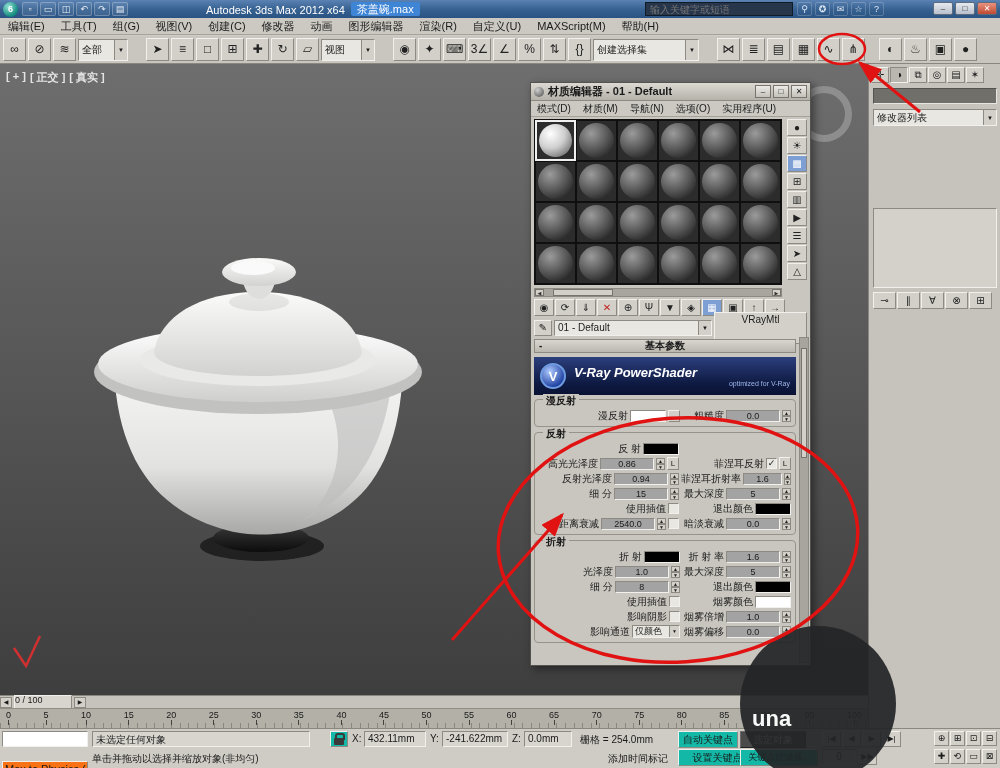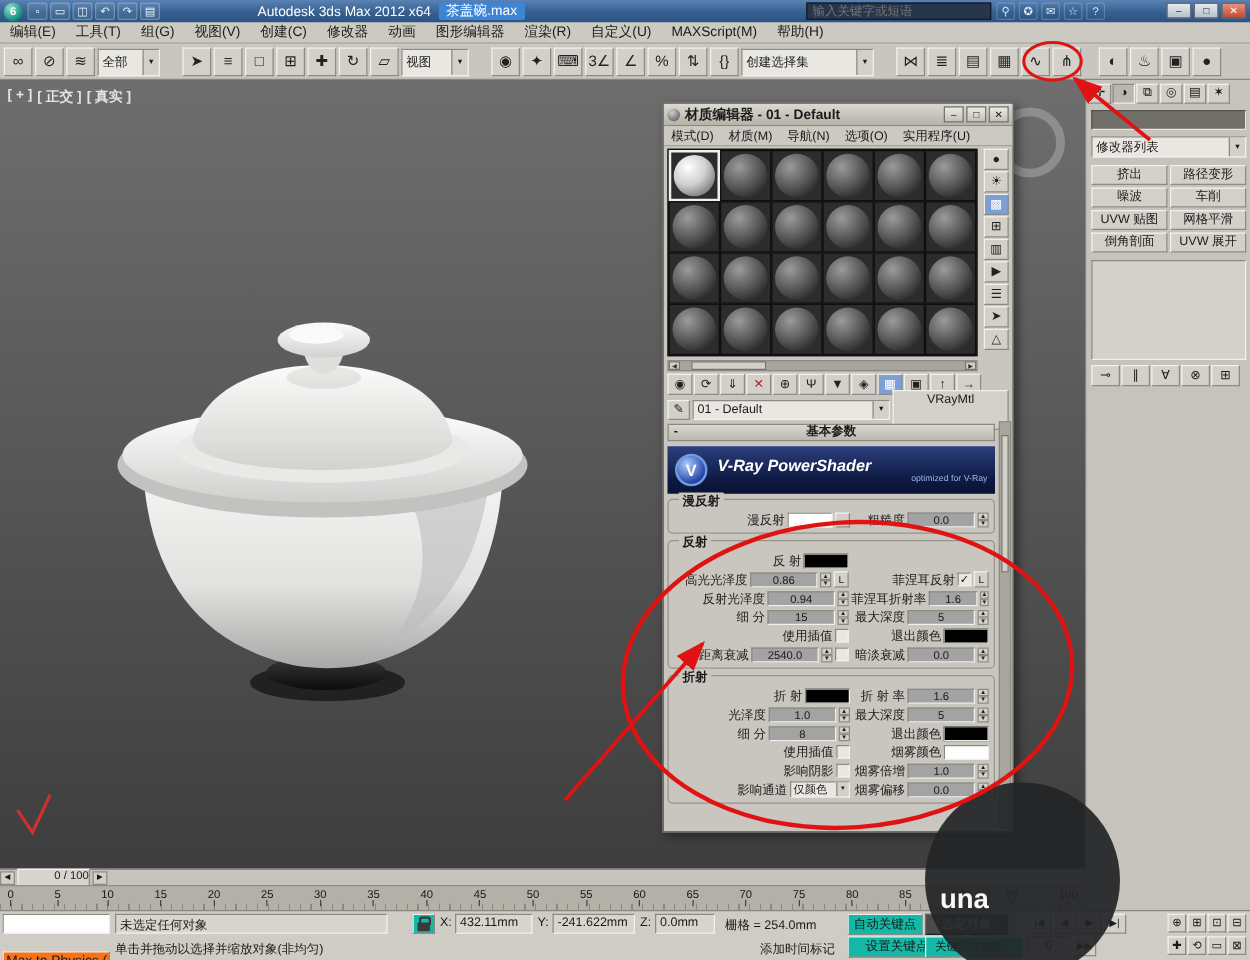--- a/index.html
+++ b/index.html
@@ -100,21 +100,21 @@
   .lockbtn{width:12px;height:13px;background:#d3d0c9;border:1px solid;border-color:#f2f0ec #8d8a83 #8d8a83 #f2f0ec;font-size:8px;line-height:11px;text-align:center}
   .mapbtn{width:12px;height:12px;background:#d3d0c9;border:1px solid;border-color:#f2f0ec #8d8a83 #8d8a83 #f2f0ec}
   .psel{min-width:48px;height:13px;background:#e9e7e1;border:1px solid;border-color:#8d8a83 #f2f0ec #f2f0ec #8d8a83;font-size:9px;display:flex;align-items:center;padding-left:2px}
   .psel-ar{margin-left:auto;width:10px;height:11px;background:#d3d0c9;border-left:1px solid #8d8a83;font-size:5px;text-align:center;line-height:11px}
   #me-vscroll{position:absolute;right:1px;top:254px;bottom:2px;width:10px;background:#a8a59e;border:1px solid #8d8a83}
   #me-vthumb{margin:10px 1px 0 1px;height:110px;background:#d3d0c9;border:1px solid #77746d}
 
   
   #timeslider{position:absolute;left:0;top:695px;width:868px;height:13px;background:#c6c3bc;border-top:1px solid #8a877f;display:flex;align-items:center;z-index:5}
   .ts-arrow{width:12px;height:11px;background:#d3d0c9;border:1px solid #8d8a83;font-size:6px;line-height:9px;text-align:center}
-  #ts-handle{width:58px;height:14px;margin-left:2px;background:#d8d5ce;border:1px solid;border-color:#f2f0ec #8d8a83 #8d8a83 #f2f0ec;font-size:9px;text-align:right;line-height:9px}
+  #ts-handle{width:58px;height:14px;margin-left:2px;background:#d8d5ce;border:1px solid;border-color:#f2f0ec #8d8a83 #8d8a83 #f2f0ec;font-size:9px;text-align:left;line-height:9px}
   #ruler{position:absolute;left:0;top:708px;width:868px;height:20px;background:#b3b0a8;border-top:1px solid #908d85;z-index:5;
     background-image:repeating-linear-gradient(to right,#8a8780 0 1px,transparent 1px 8.56px);background-position:0 bottom;background-size:100% 5px;background-repeat:no-repeat}
   #ruler-ticks{display:flex;justify-content:space-between;padding:1px 6px 0 6px}
   .tick{font-size:9px;color:#181818;text-align:center}
   .tick::after{content:"";display:block;margin:0 auto;width:1px;height:5px;background:#44423e}
 
   
   #statusbar{position:absolute;left:0;top:728px;width:1000px;height:40px;background:#cfccc5;border-top:1px solid #8a877f;z-index:5}
   .sb-field{position:absolute;background:#d8d5ce;border:1px solid;border-color:#8d8a83 #f2f0ec #f2f0ec #8d8a83;font-size:10px;padding:1px 3px;white-space:nowrap;overflow:hidden}
   .sb-btn{position:absolute;background:#14b8a6;border:1px solid;border-color:#f2f0ec #8d8a83 #8d8a83 #f2f0ec;font-size:10px;text-align:center;white-space:nowrap;overflow:hidden}
@@ -274,30 +274,20 @@
         <div class="cp-tab">⧉</div>
         <div class="cp-tab">◎</div>
         <div class="cp-tab">▤</div>
         <div class="cp-tab">✶</div>
       </div>
     <div id="cp-name"></div>
     <div id="cp-ddl">
       <span>修改器列表</span>
       <span class="tb-dd-arrow" style="margin-left:auto;height:15px">▼</span>
     </div>
-    <div id="cp-btns">
-        <div class="cp-btn">挤出</div>
-        <div class="cp-btn">路径变形</div>
-        <div class="cp-btn">噪波</div>
-        <div class="cp-btn">车削</div>
-        <div class="cp-btn">UVW 贴图</div>
-        <div class="cp-btn">网格平滑</div>
-        <div class="cp-btn">倒角剖面</div>
-        <div class="cp-btn">UVW 展开</div>
-      </div>
     <div id="cp-stack"></div>
     <div id="cp-stack-tools">
         <div class="cp-tool">⊸</div>
         <div class="cp-tool">∥</div>
         <div class="cp-tool">∀</div>
         <div class="cp-tool">⊗</div>
         <div class="cp-tool">⊞</div>
       </div>
   </div>
 

